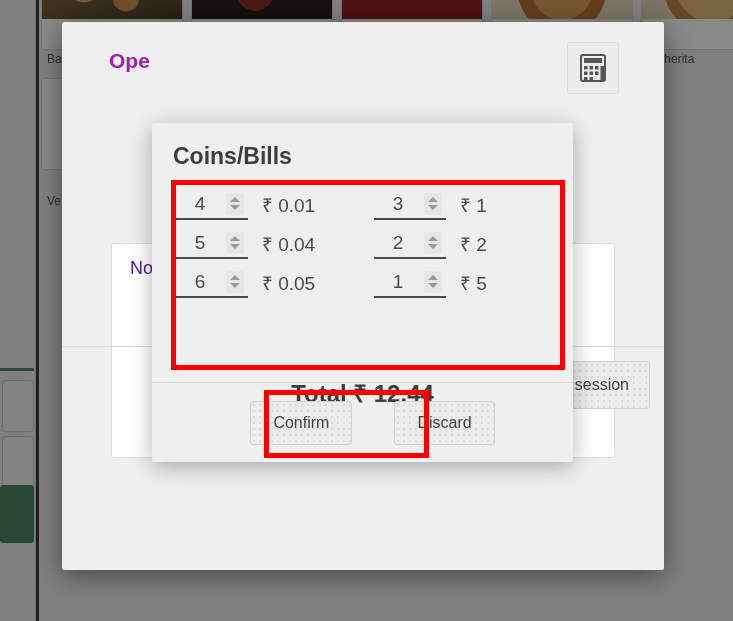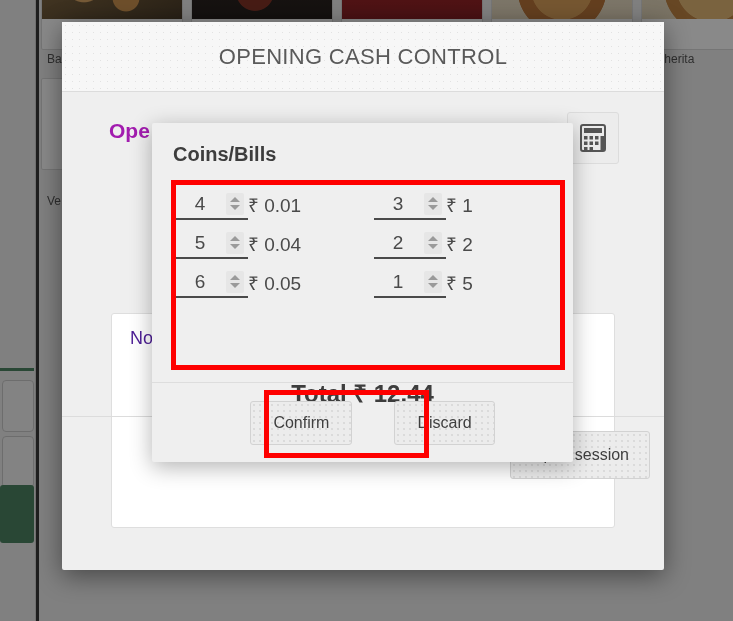--- a/index.html
+++ b/index.html
@@ -134,21 +134,21 @@
   
   .popup {
     position: absolute; left: 152px; top: 123px;
     width: 421px; height: 339px;
     background: #efefef;
     box-shadow: 0 5px 22px rgba(0,0,0,0.30);
     border-radius: 2px;
   }
   .popup-title {
     position: absolute; left: 21px; top: 20px;
-    font-size: 20px; font-weight: bold; color: #3d3d3d;
+    font-size: 23px; font-weight: bold; color: #3d3d3d;
   }
 
   .coins-grid {
     position: absolute; left: 24px; top: 62px;
     width: 372px; height: 180px;
     display: grid; grid-template-columns: 1fr 1fr;
     column-gap: 24px; row-gap: 0;
     align-content: start;
   }
   .coin-row {
@@ -168,21 +168,21 @@
     display: flex; flex-direction: column; align-items: center;
     justify-content: center; gap: 3px; margin-left: 2px;
   }
   .arrow-up, .arrow-dn {
     width: 0; height: 0; border-left: 5px solid transparent;
     border-right: 5px solid transparent;
   }
   .arrow-up { border-bottom: 5px solid #9a9a9a; }
   .arrow-dn { border-top: 5px solid #9a9a9a; }
   .coin-denom {
-    font-size: 19px; color: #4a4a4a; white-space: nowrap;
+    font-size: 19px; color: #4a4a4a; margin-left: 14px; white-space: nowrap;
   }
   .total-line {
     position: absolute; left: 0; top: 253px; width: 100%;
     text-align: center; font-size: 24px; font-weight: bold; color: #3d3d3d;
   }
   .popup-footer {
     position: absolute; left: 0; bottom: 0; width: 100%; height: 80px;
     border-top: 1px solid #dddddd;
     display: flex; align-items: center; justify-content: center; gap: 22px;
   }
@@ -234,23 +234,20 @@
       <div class="bg-btn" style="top:436px;"></div>
       <div class="bg-green"></div>
     </div>
     <div class="bg-leftbar-strip"></div>
   </div>
 
   <div class="dim"></div>
 
   <div class="modal-outer">
 
-    <div class="modal-header">
-      <div class="modal-title">OPENING CASH CONTROL</div>
-    </div>
 
     <div class="modal-body">
       <div class="body-title">Ope</div>
 
       <div class="calc-btn">
         <svg width="26" height="28" viewBox="0 0 26 28">
           <rect x="1" y="1" width="24" height="26" rx="2" fill="none" stroke="#555" stroke-width="2"></rect>
           <rect x="4" y="4" width="18" height="5" fill="#555"></rect>
           <rect x="4" y="12" width="3.5" height="3.5" fill="#555"></rect>
           <rect x="9.5" y="12" width="3.5" height="3.5" fill="#555"></rect>

